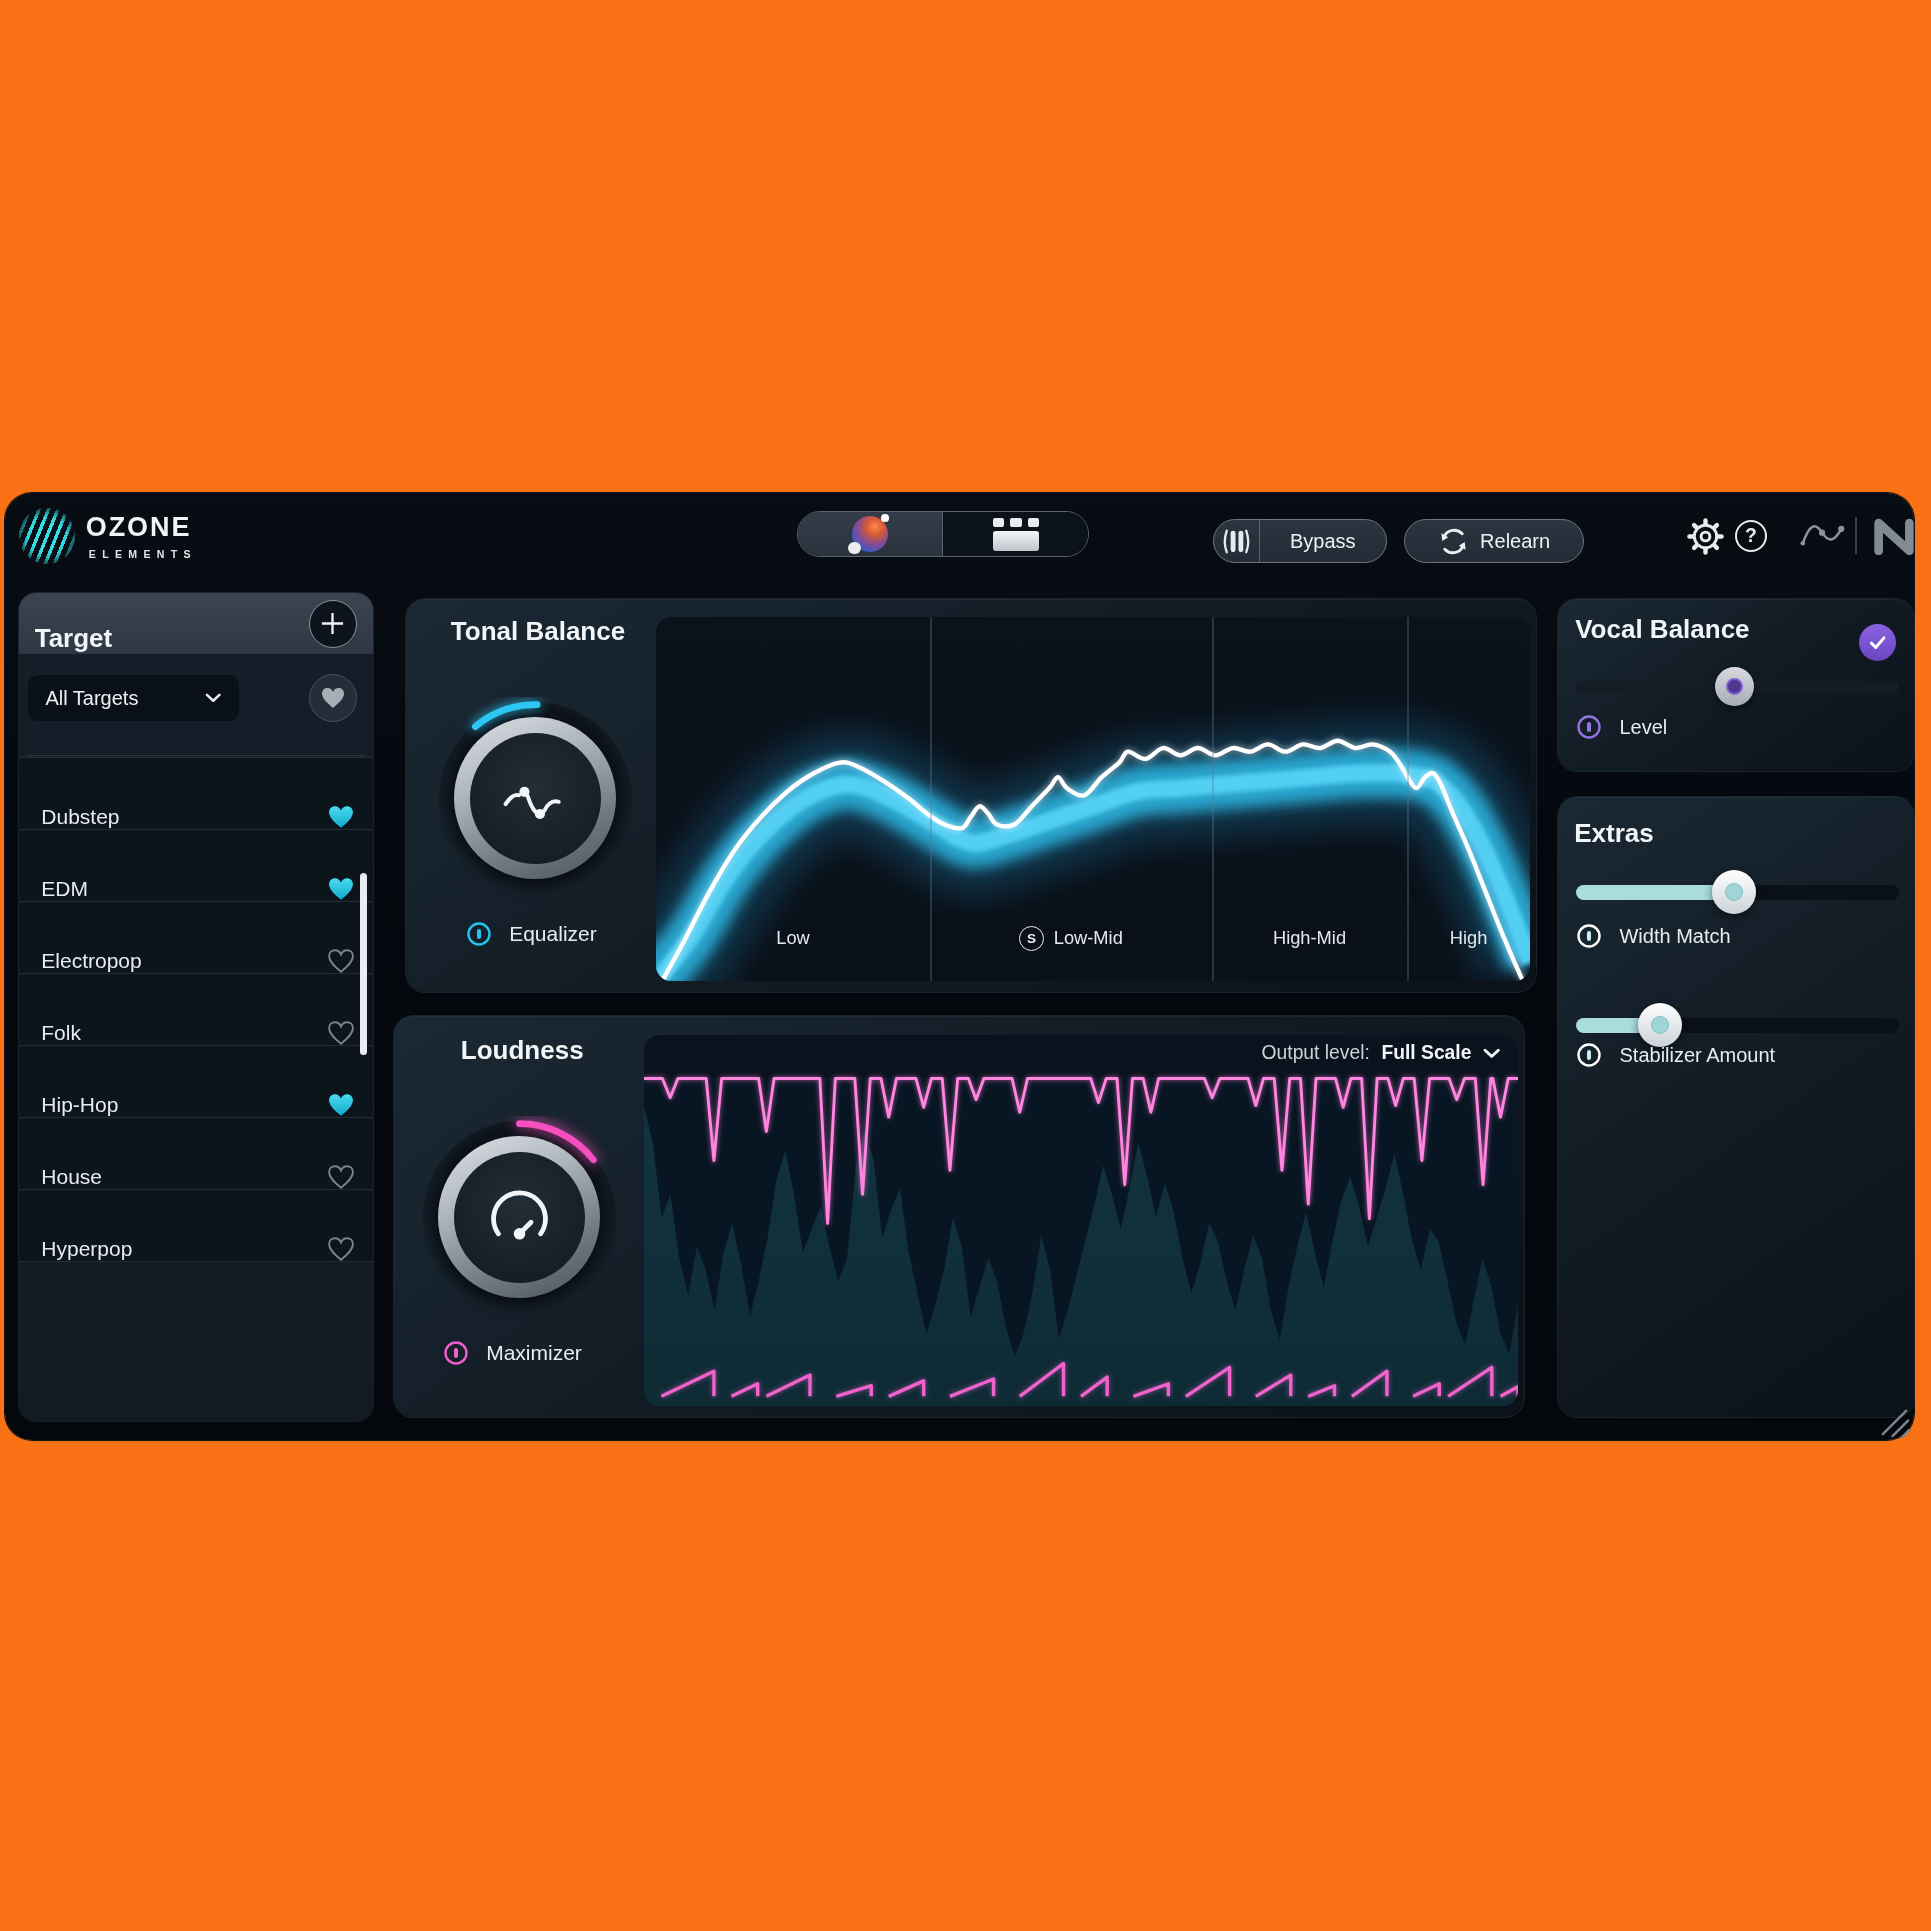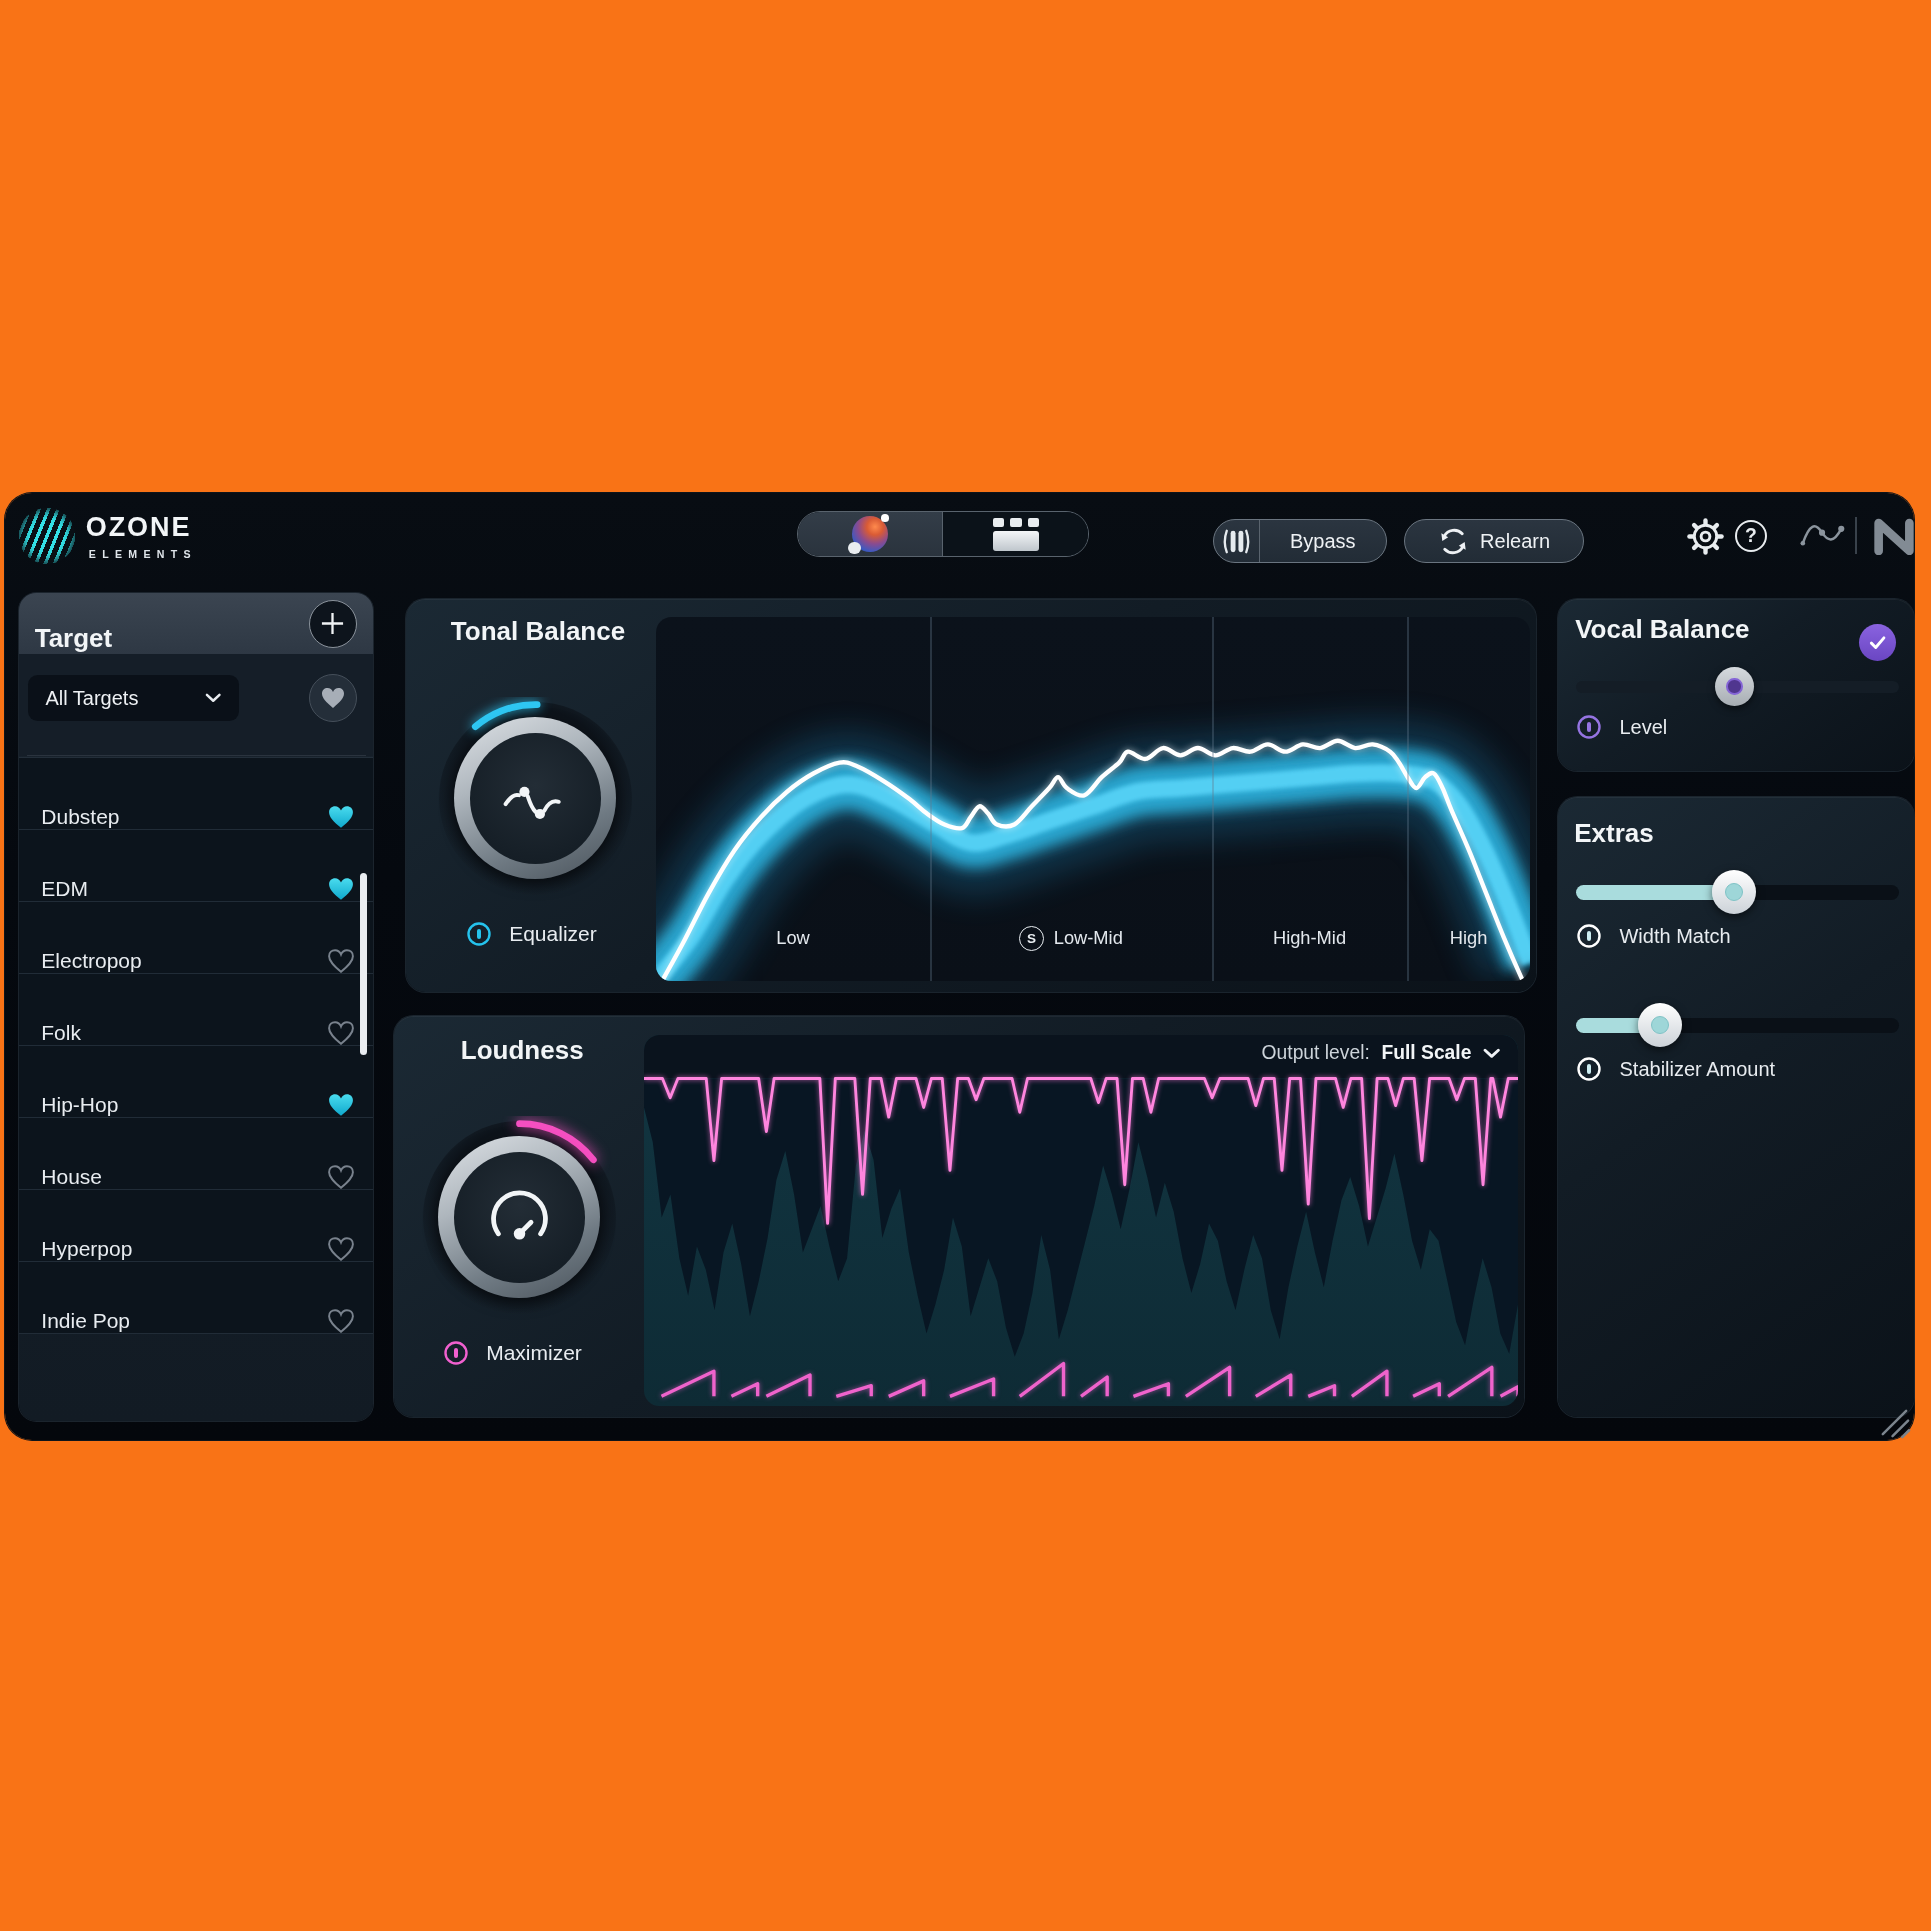--- a/index.html
+++ b/index.html
@@ -297,28 +297,20 @@
     </span>
   </div>
           <div class="row">
     <span class="row-label">Hyperpop</span>
     <span class="heart">
       <svg width="26" height="24" viewBox="0 0 24 22">
         <path d="M12,21 C5,15 1,11 1,6.5 C1,3 3.5,1 6.5,1 C9,1 11,2.5 12,5 C13,2.5 15,1 17.5,1 C20.5,1 23,3 23,6.5 C23,11 19,15 12,21 Z"></path>
       </svg>
     </span>
   </div>
-          <div class="row">
-    <span class="row-label">Indie Pop</span>
-    <span class="heart">
-      <svg width="26" height="24" viewBox="0 0 24 22">
-        <path d="M12,21 C5,15 1,11 1,6.5 C1,3 3.5,1 6.5,1 C9,1 11,2.5 12,5 C13,2.5 15,1 17.5,1 C20.5,1 23,3 23,6.5 C23,11 19,15 12,21 Z"></path>
-      </svg>
-    </span>
-  </div>
         </div>
     <div class="scroll-thumb"></div>
   </div>
 
   <div class="abs panel tonal">
     <div class="panel-title" style="left:45px;top:17.4px">Tonal Balance</div>
 
     <div class="knob" style="left:28px;top:98px">
       <div class="knob-well"></div>
       <svg class="knob-arc" width="203" height="203" viewBox="0 0 210 210">
@@ -467,21 +459,21 @@
       <span>Width Match</span>
     </div>
 
     <div class="slider" style="top:206px;height:44px">
       <div class="track deep" style="top:14.5px;height:15.4px"></div>
       <div class="fill" id="stab-fill" style="top: 14.5px; height: 15.4px; width: 94px;"></div>
       <div class="thumb thumb-white" id="stab-thumb" style="top: 0px; left: 62px;">
             <i></i>
           </div>
     </div>
-    <div class="slider-label" style="left:18.3px;top:259px">
+    <div class="slider-label" style="left:18.3px;top:245px">
       <span class="pw">
         <svg width="26" height="26" viewBox="0 0 26 26">
               <circle cx="13" cy="13" r="10.5" stroke="#ffffff" stroke-width="2.4" fill="none"></circle>
               <rect x="11" y="8" width="4" height="10" rx="2" fill="#cdeef2"></rect>
             </svg>
       </span>
       <span>Stabilizer Amount</span>
     </div>
   </div>
 

